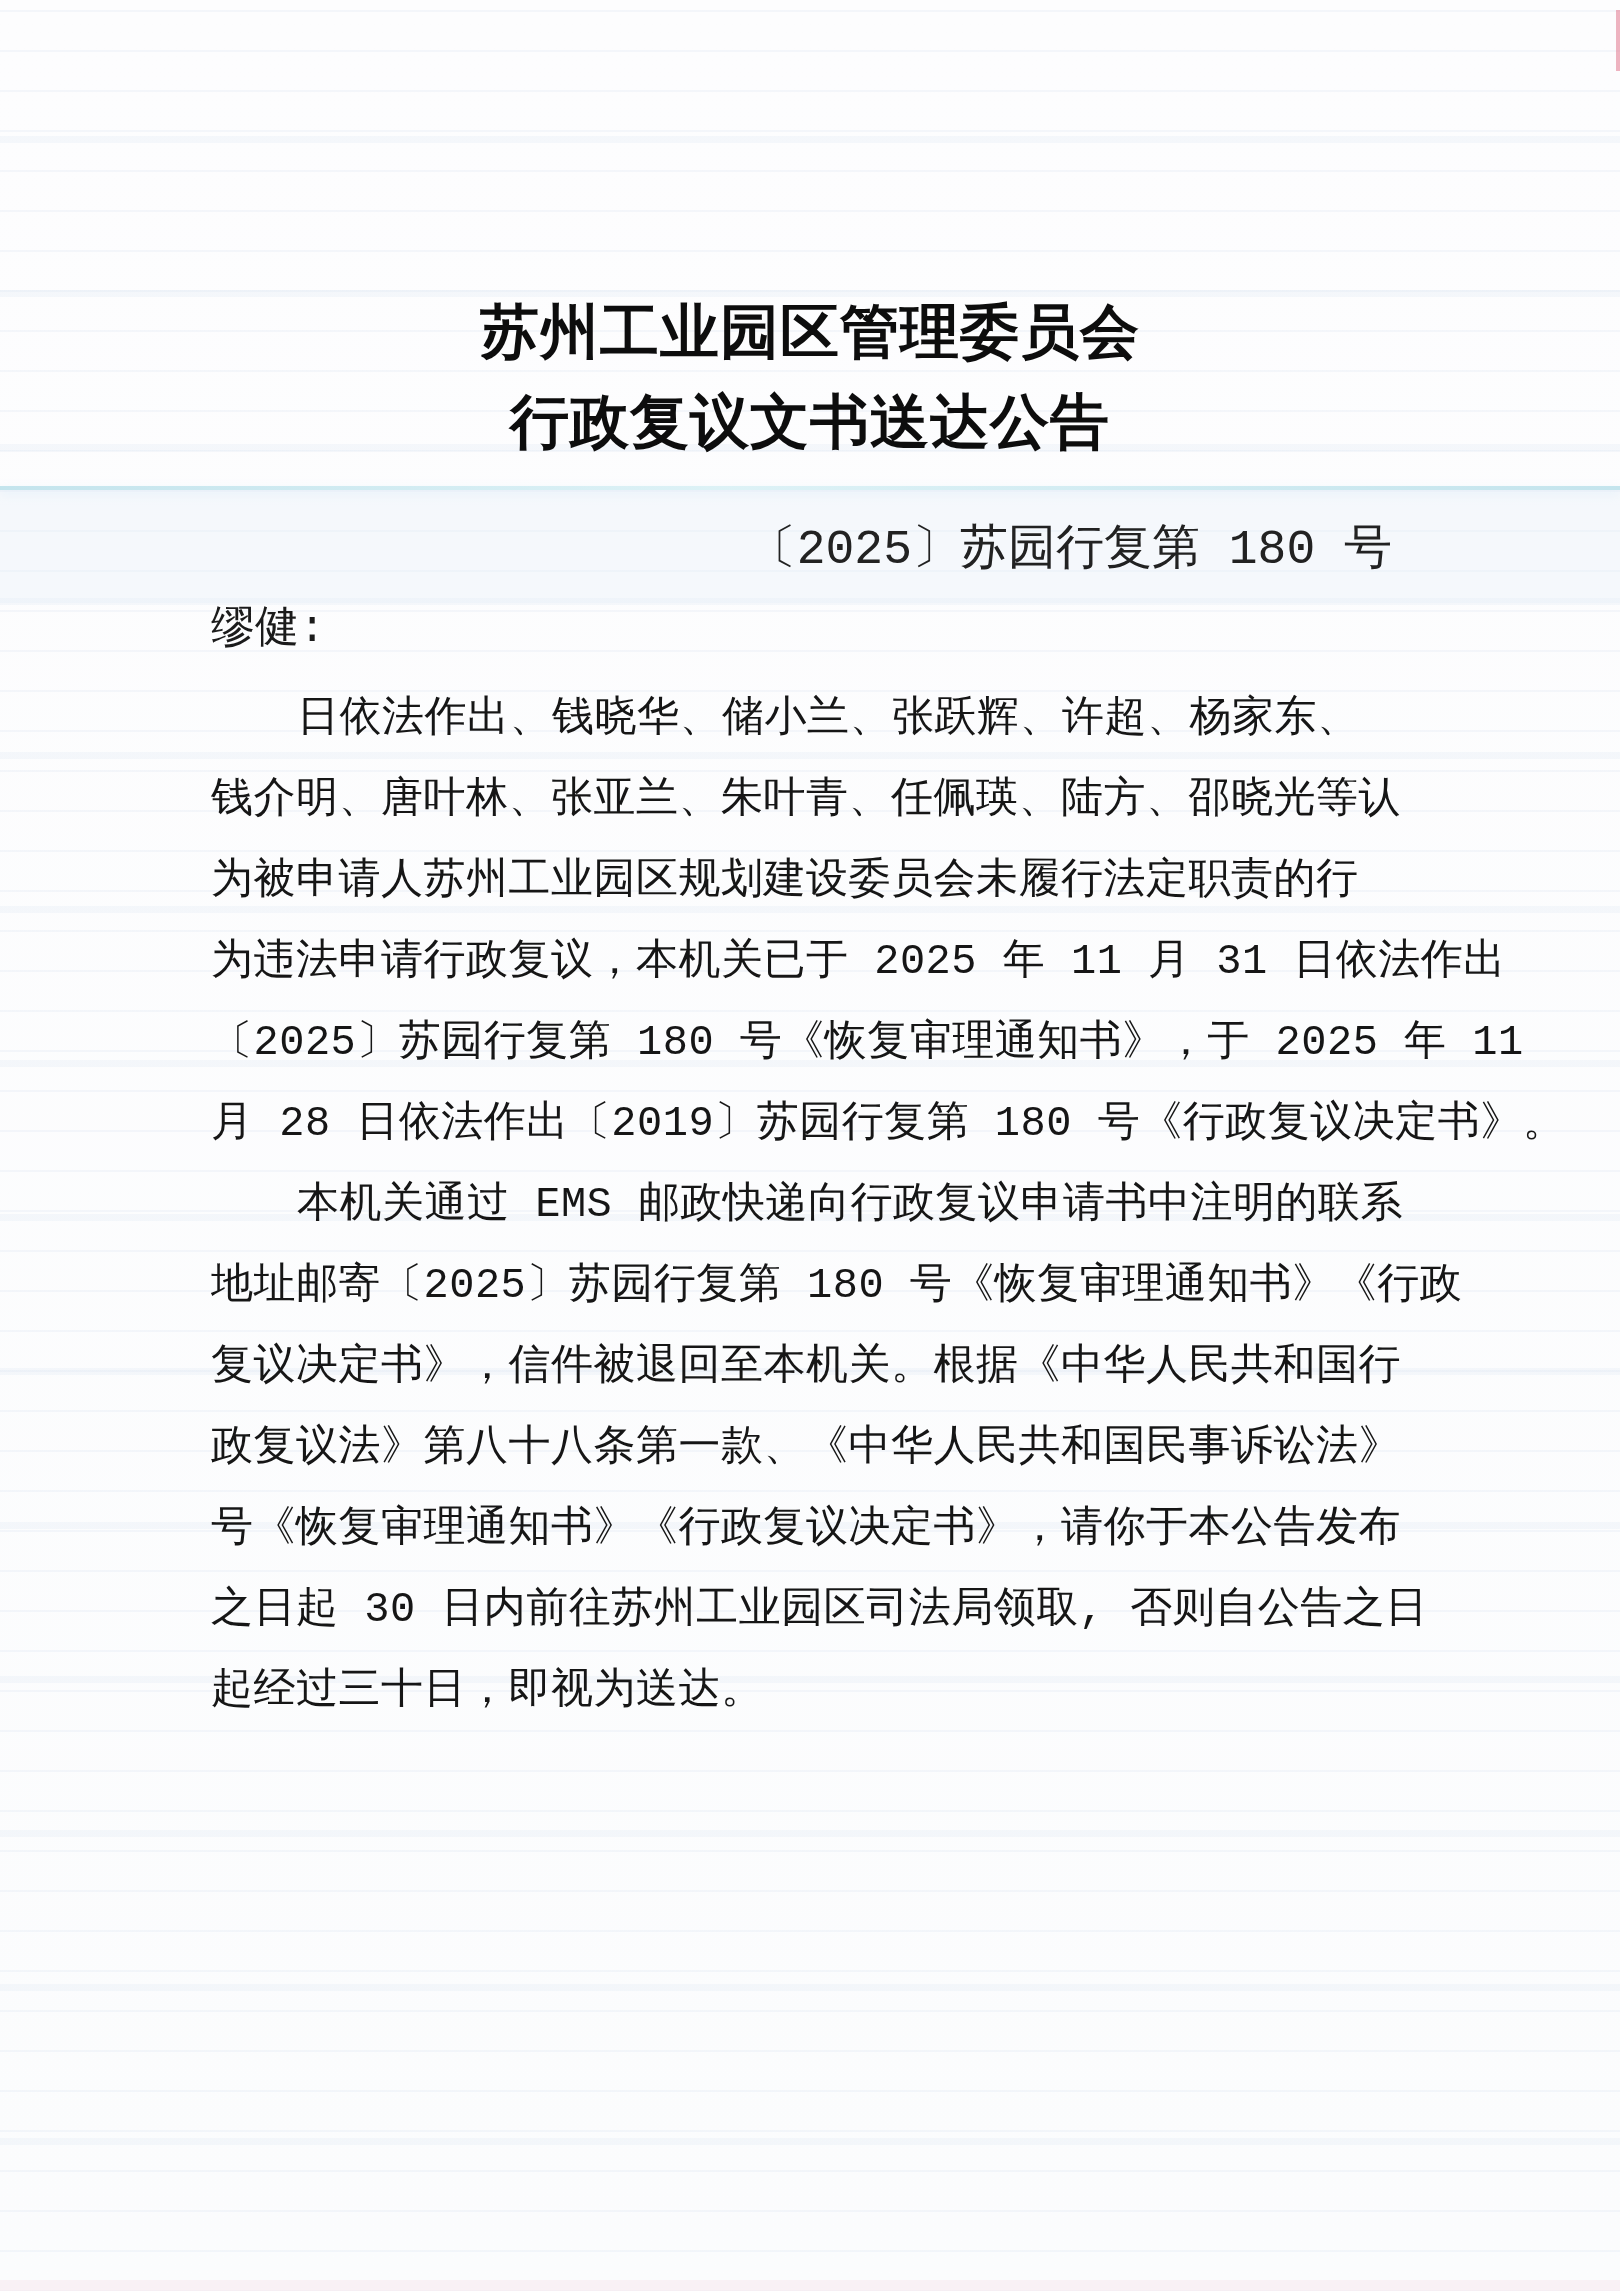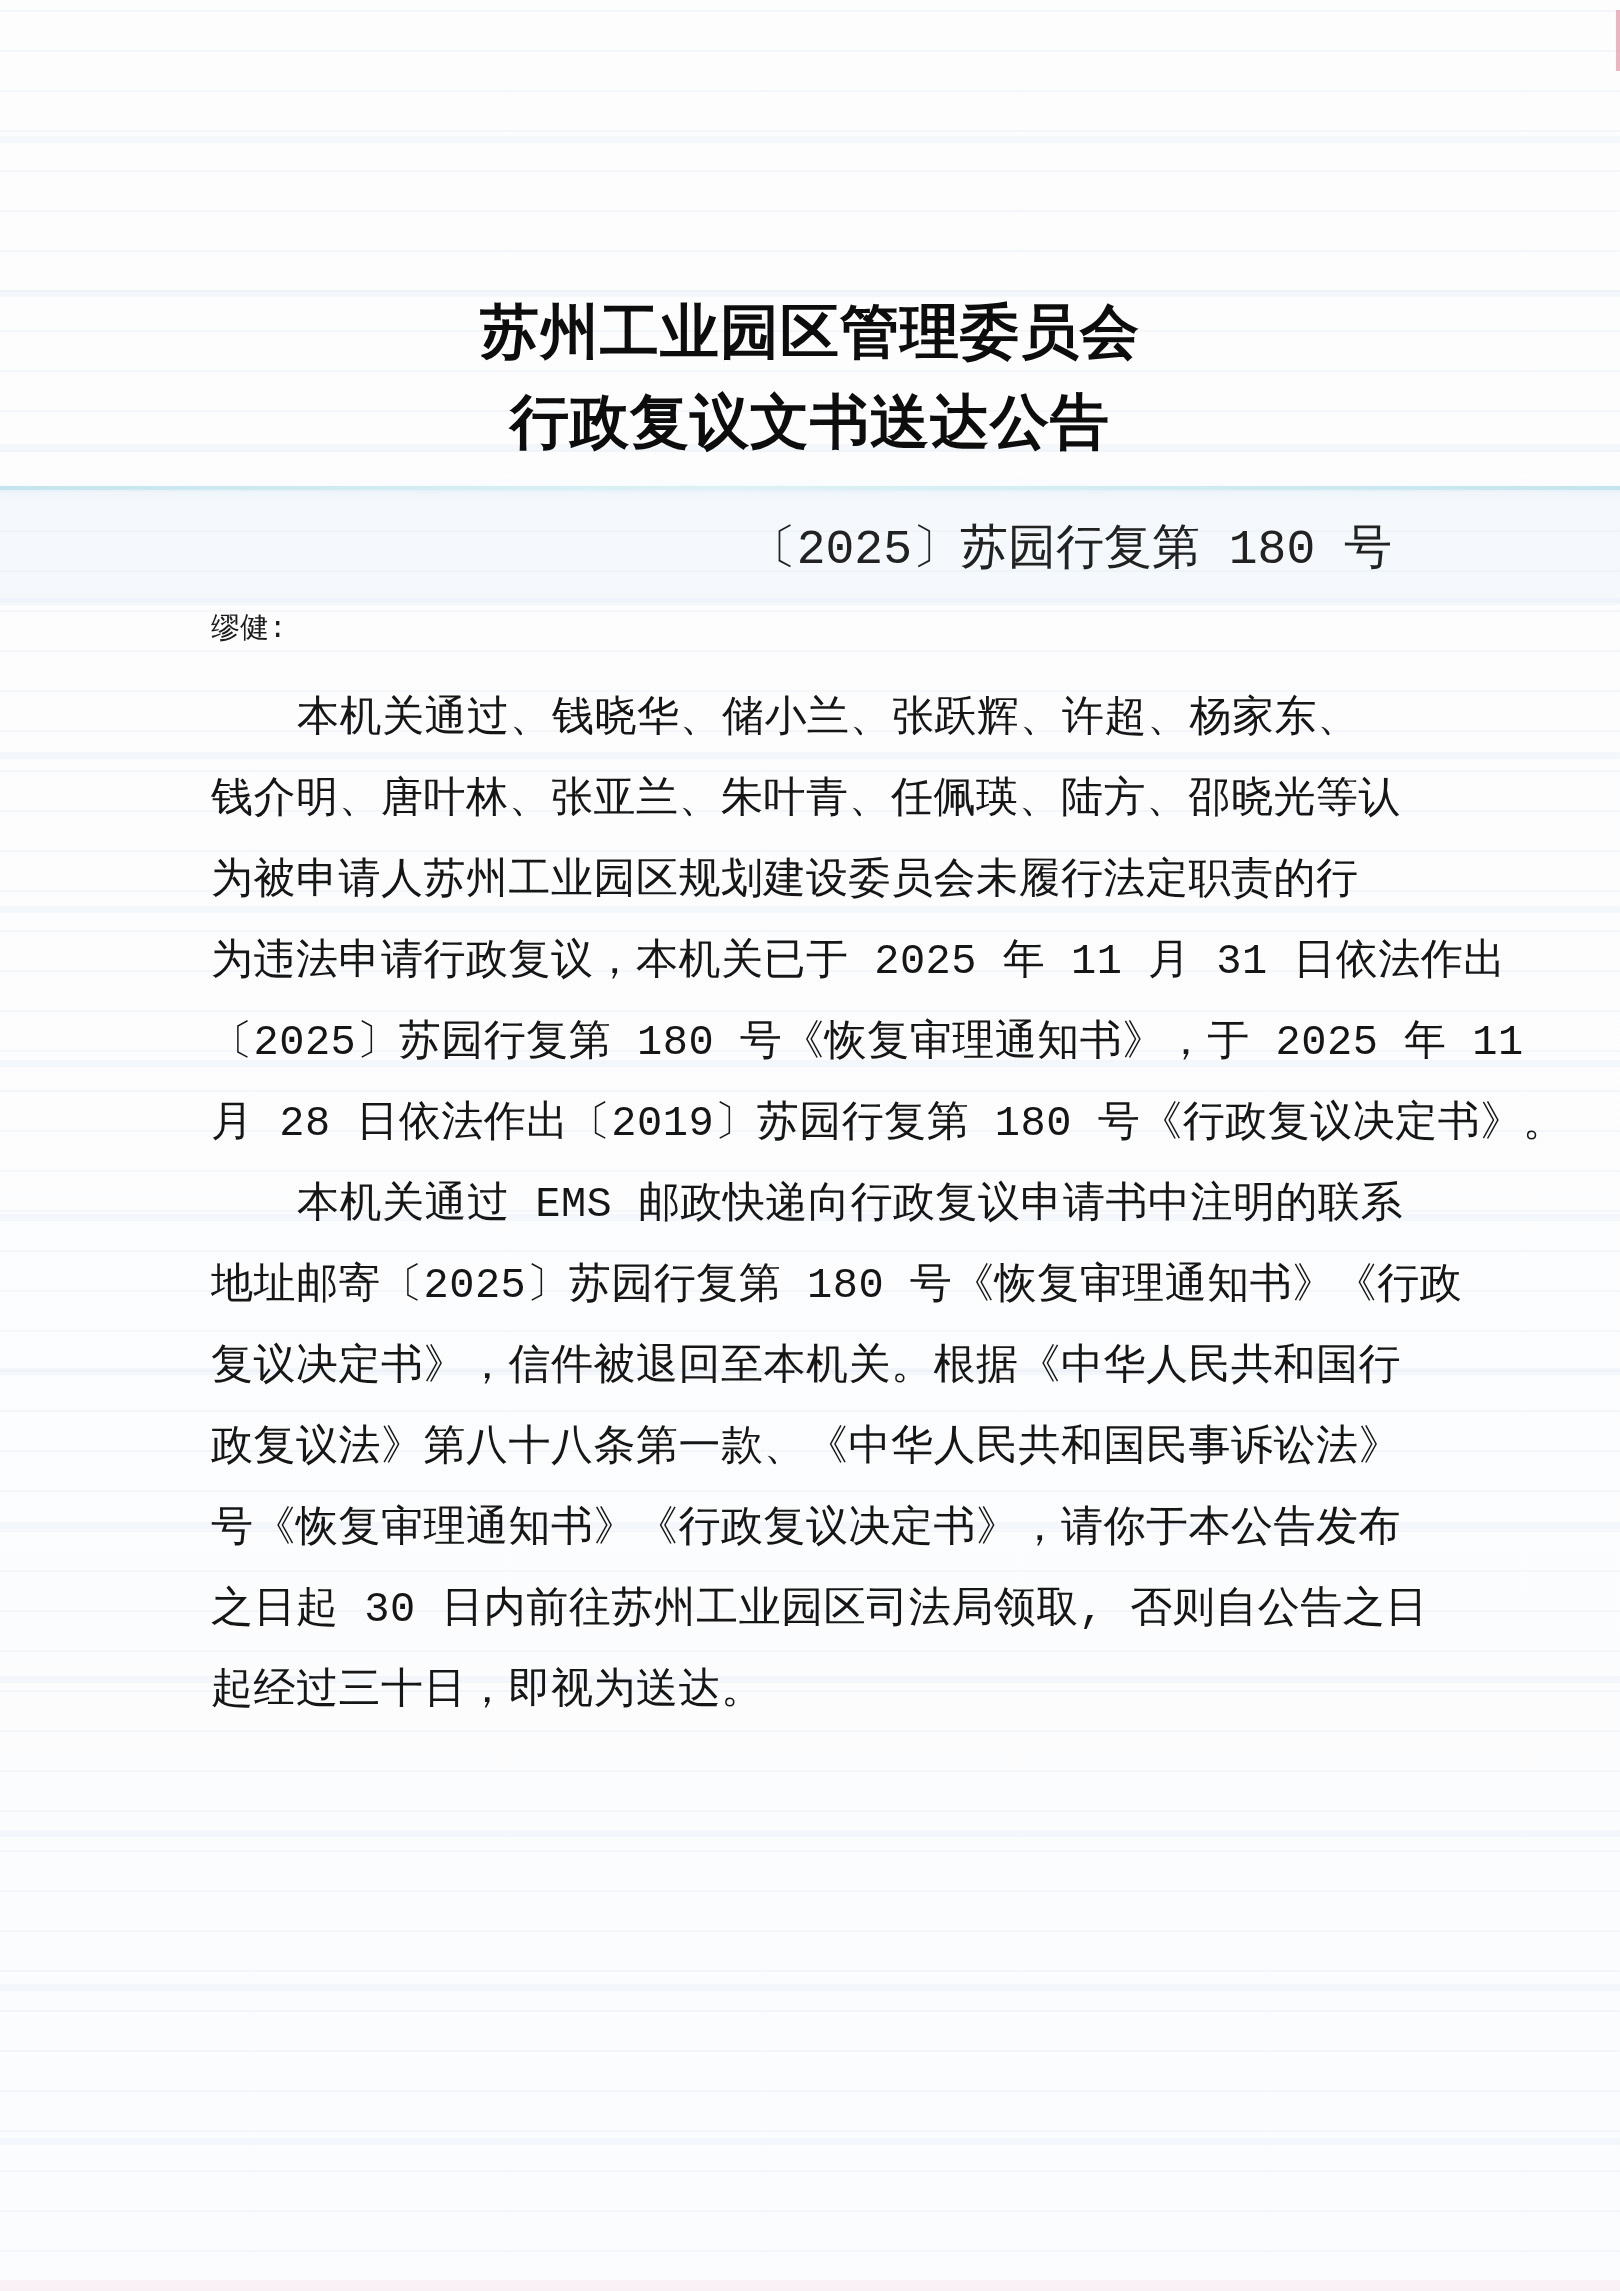--- a/index.html
+++ b/index.html
@@ -83,21 +83,21 @@
     font-size: 48px;
     line-height: 55px;
     color: #222;
     white-space: nowrap;
   }
 
   .addressee {
     position: absolute;
     left: 211px;
     top: 600px;
-    font-size: 29px;
+    font-size: 44px;
     line-height: 59px;
     color: #1b1b1b;
   }
 
   .body-block {
     position: absolute;
     left: 211px;
     top: 679px;
     width: 1206px;
   }
@@ -127,21 +127,21 @@
   <div class="title-block">
     <div>苏州工业园区管理委员会</div>
     <div>行政复议文书送达公告</div>
   </div>
 
   <div class="doc-number">〔2025〕苏园行复第 180 号</div>
 
   <div class="addressee">缪健:</div>
 
   <div class="body-block">
-    <div class="body-line indent">本机关通过、钱晓华、储小兰、张跃辉、许超、杨家东、</div>
+    <div class="body-line indent">日依法作出、钱晓华、储小兰、张跃辉、许超、杨家东、</div>
     <div class="body-line">钱介明、唐叶林、张亚兰、朱叶青、任佩瑛、陆方、邵晓光等认</div>
     <div class="body-line">为被申请人苏州工业园区规划建设委员会未履行法定职责的行</div>
     <div class="body-line">为违法申请行政复议，本机关已于 2025 年 11 月 31 日依法作出</div>
     <div class="body-line">〔2025〕苏园行复第 180 号《恢复审理通知书》，于 2025 年 11</div>
     <div class="body-line">月 28 日依法作出〔2019〕苏园行复第 180 号《行政复议决定书》。</div>
     <div class="body-line indent">本机关通过 EMS 邮政快递向行政复议申请书中注明的联系</div>
     <div class="body-line">地址邮寄〔2025〕苏园行复第 180 号《恢复审理通知书》《行政</div>
     <div class="body-line">复议决定书》，信件被退回至本机关。根据《中华人民共和国行</div>
     <div class="body-line">政复议法》第八十八条第一款、《中华人民共和国民事诉讼法》</div>
     <div class="body-line">号《恢复审理通知书》《行政复议决定书》，请你于本公告发布</div>

